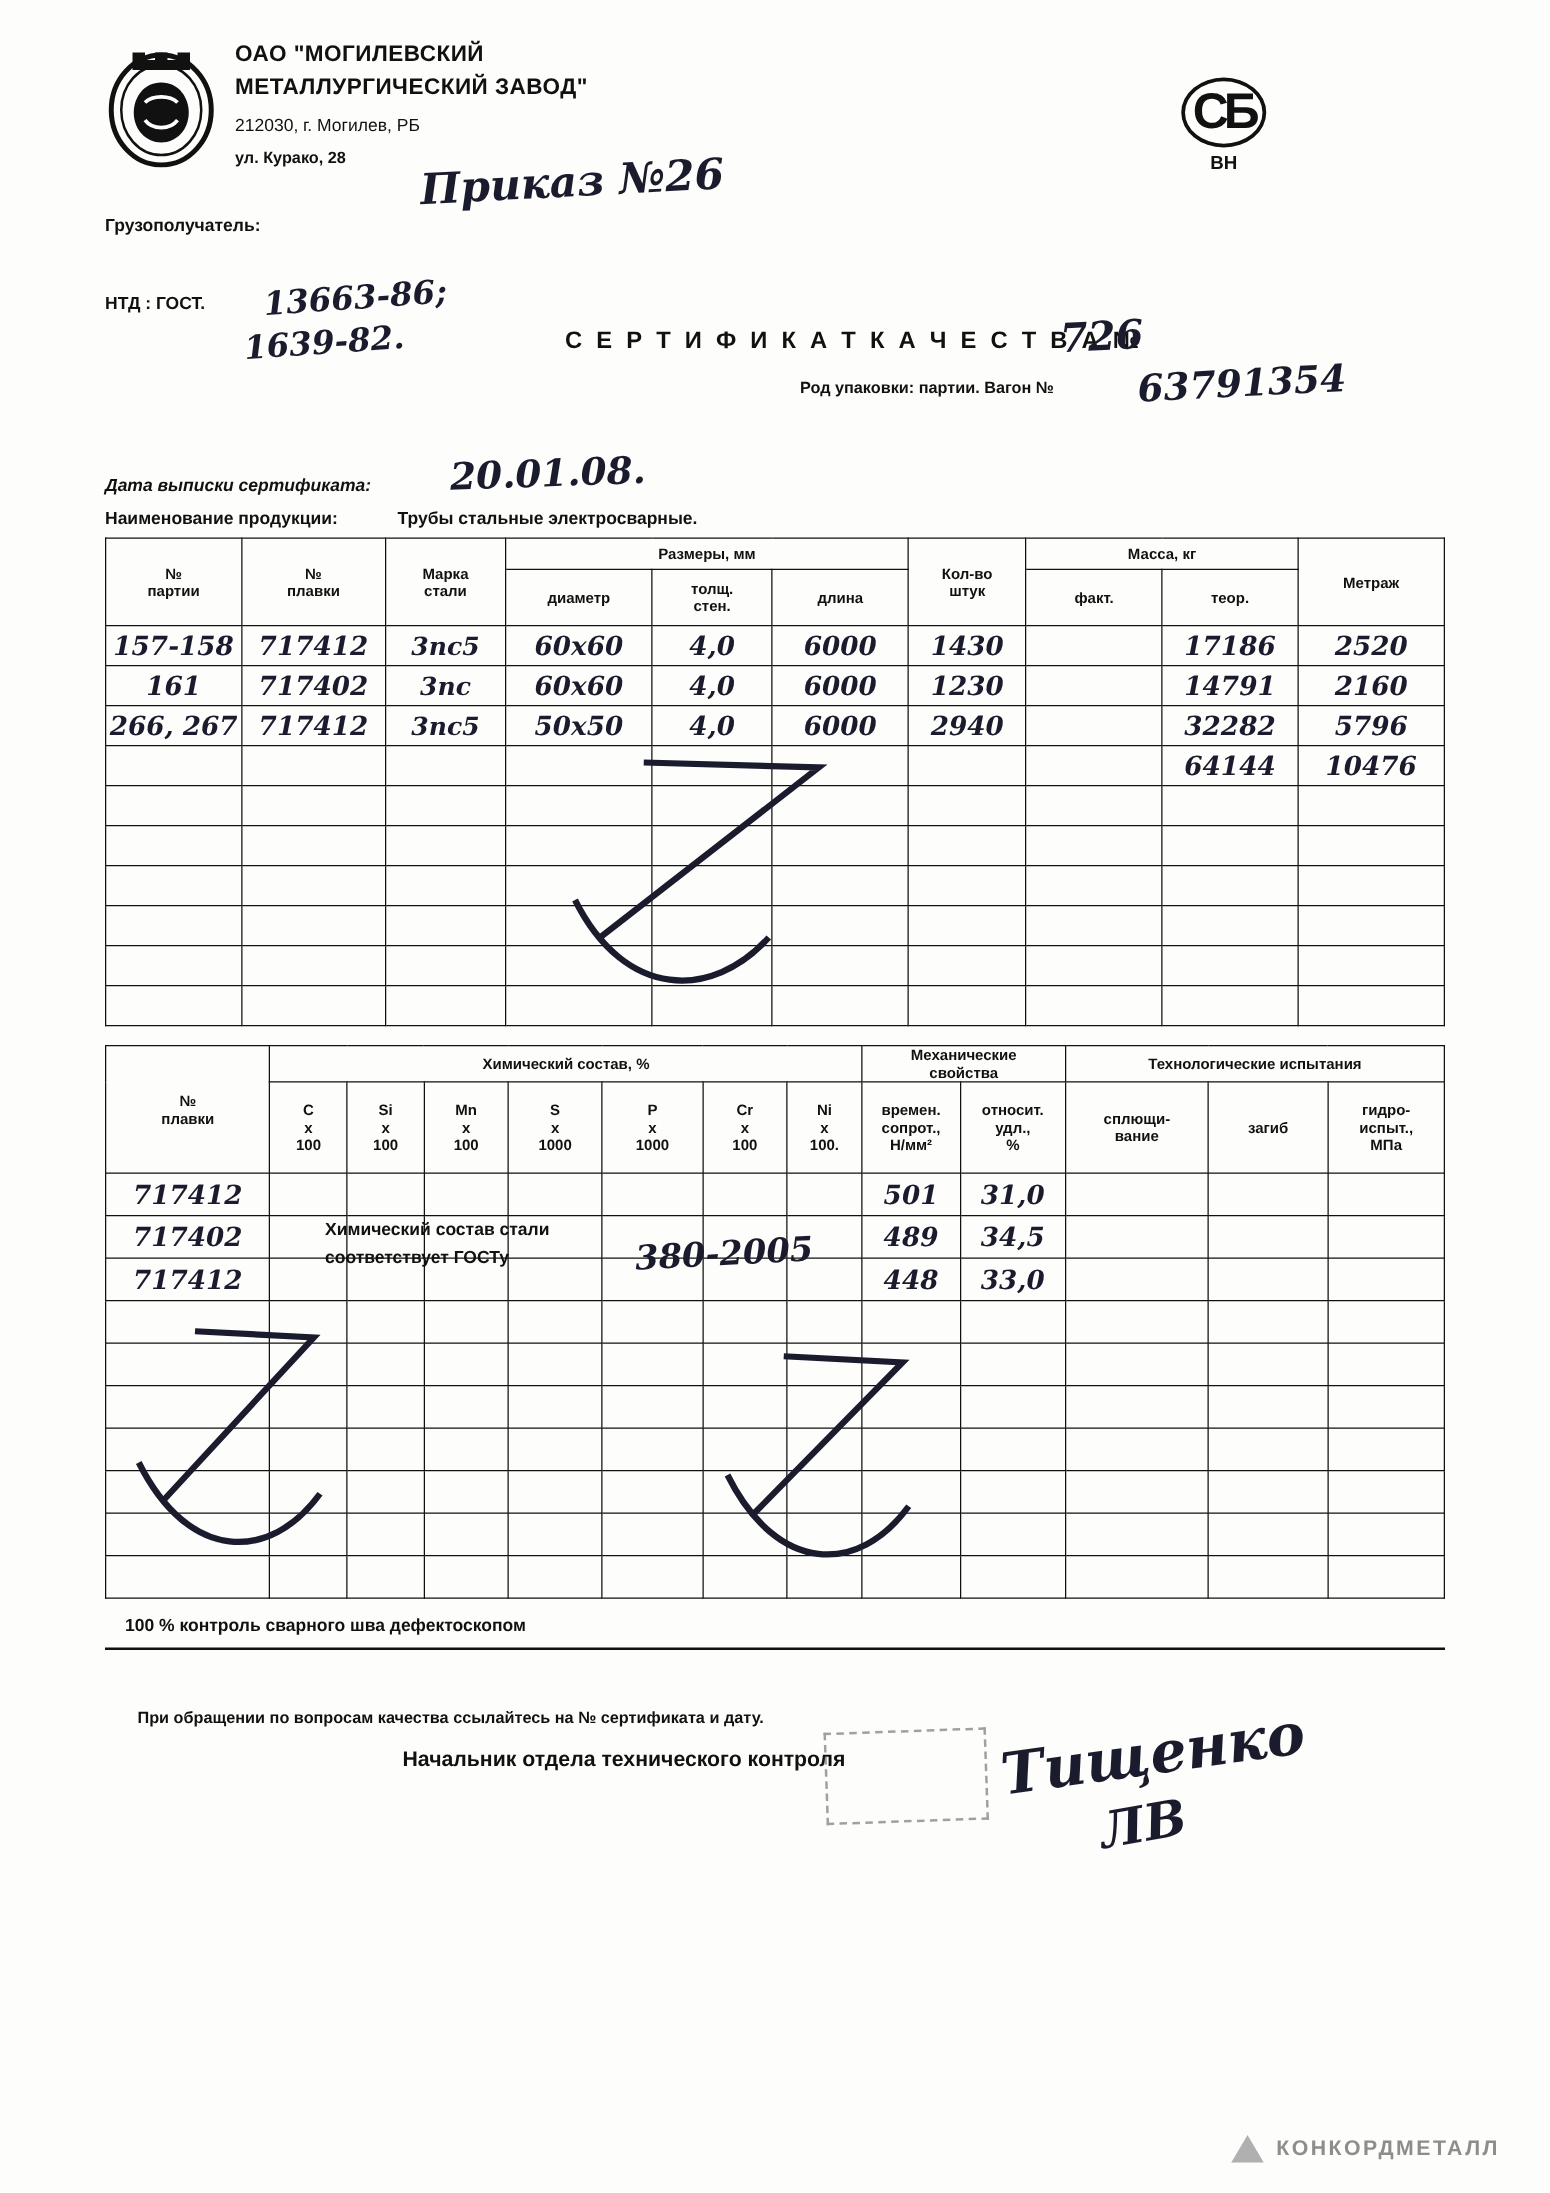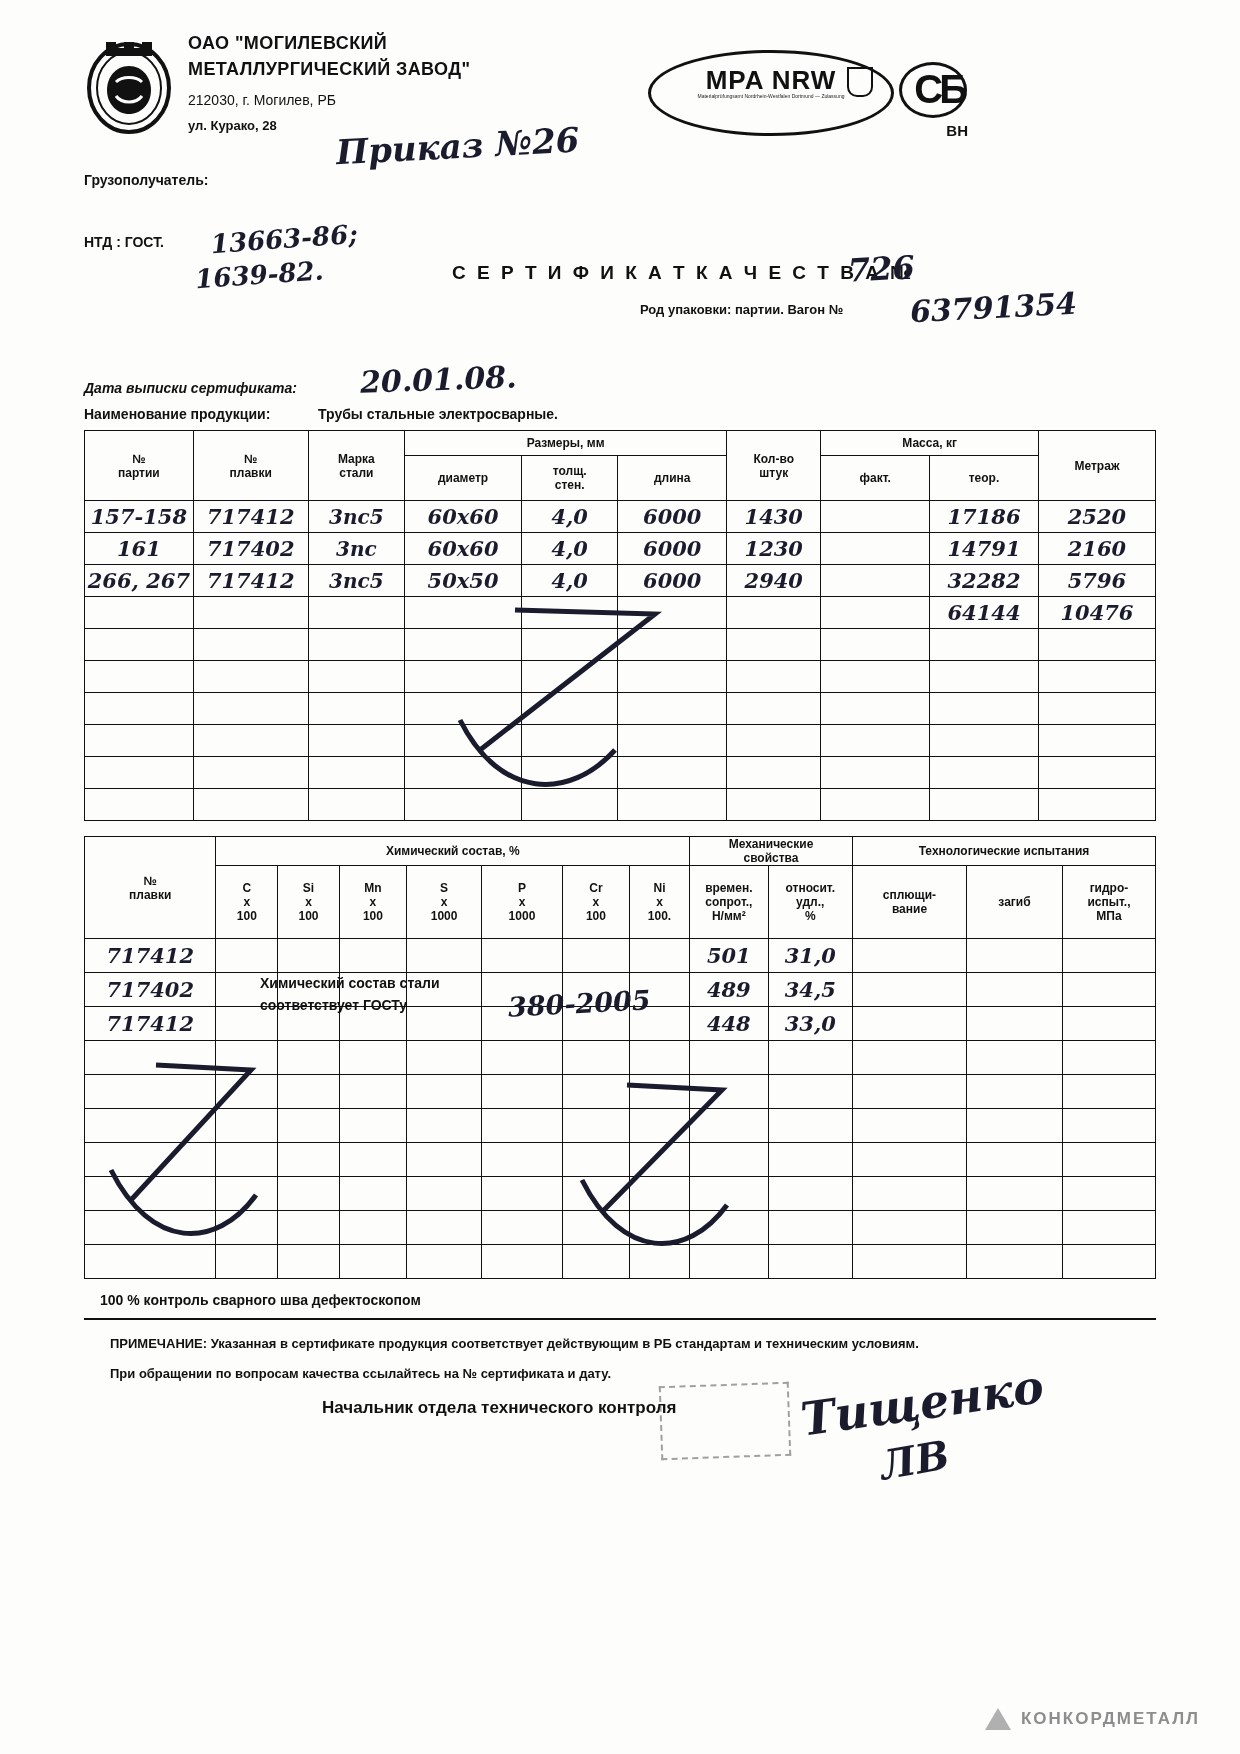--- a/index.html
+++ b/index.html
@@ -52,21 +52,21 @@
   .stamp-oval .tiny{
     position:absolute;left:14px;right:14px;top:40px;text-align:center;
     font-size:5px;line-height:6px;color:#222;
   }
   .stamp-oval .shield{
     position:absolute;right:18px;top:14px;width:22px;height:26px;
     border:2px solid #111;border-radius:0 0 10px 10px;
   }
 
   .bn-mark{
-    position:absolute;left:898px;top:62px;text-align:right;width:70px;
+    position:absolute;left:944px;top:62px;text-align:center;width:70px;
   }
   .bn-mark .glyph{
     font-size:40px;font-weight:bold;border:3px solid #111;border-radius:50%;
     width:62px;height:50px;line-height:48px;margin:0 auto;letter-spacing:-4px;
   }
   .bn-mark .cap{font-size:15px;font-weight:bold;margin-top:4px;}
 
   .lbl{font-weight:bold;font-size:14px;}
   .gruz{position:absolute;left:84px;top:172px;}
   .ntd{position:absolute;left:84px;top:234px;}
@@ -142,25 +142,20 @@
 
   <div class="company">
     <div class="l1">ОАО "МОГИЛЕВСКИЙ</div>
     <div class="l2">МЕТАЛЛУРГИЧЕСКИЙ ЗАВОД"</div>
     <div class="l3">212030, г. Могилев, РБ</div>
     <div class="l4">ул. Курако, 28</div>
   </div>
 
   <div class="order-no hand">Приказ №26</div>
 
-  <div class="stamp-oval">
-    <div class="mpa">MPA NRW</div>
-    <div class="tiny">Materialprüfungsamt Nordrhein-Westfalen Dortmund — Zulassung</div>
-    <div class="shield"></div>
-  </div>
 
   <div class="bn-mark">
     <div class="glyph">СБ</div>
     <div class="cap">ВН</div>
   </div>
 
   <div class="lbl gruz">Грузополучатель:</div>
   <div class="lbl ntd">НТД : ГОСТ.</div>
   <div class="ntd-val hand">
     <div>13663-86;</div>
@@ -579,24 +574,20 @@
 
   <svg class="scribble" style="left:96px;top:1060px" width="200" height="200" viewBox="0 0 200 200">
     <path d="M60 5 L155 10 L35 140 M15 110 C55 190 120 190 160 135" fill="none" stroke="#1b1b2e" stroke-width="5"></path>
   </svg>
   <svg class="scribble" style="left:572px;top:1080px" width="190" height="190" viewBox="0 0 190 190">
     <path d="M55 5 L150 10 L32 130 M10 100 C50 180 115 180 155 125" fill="none" stroke="#1b1b2e" stroke-width="5"></path>
   </svg>
 
   <div class="note100">100 % контроль сварного шва дефектоскопом</div>
   <div class="ruleline"></div>
-  <div class="prim">
-    <span>ПРИМЕЧАНИЕ:</span>
-    <span>Указанная в сертификате продукция соответствует действующим в РБ стандартам и техническим условиям.</span>
-  </div>
   <div class="prim2">При обращении по вопросам качества ссылайтесь на № сертификата и дату.</div>
   <div class="chief">Начальник отдела технического контроля</div>
 
   <div class="sq-stamp"></div>
   <div class="sig1 hand">Тищенко</div>
   <div class="sig2 hand">ЛВ</div>
 
   <div class="footer-wm">
     <span class="tri"></span>
     <span>КОНКОРДМЕТАЛЛ</span>

